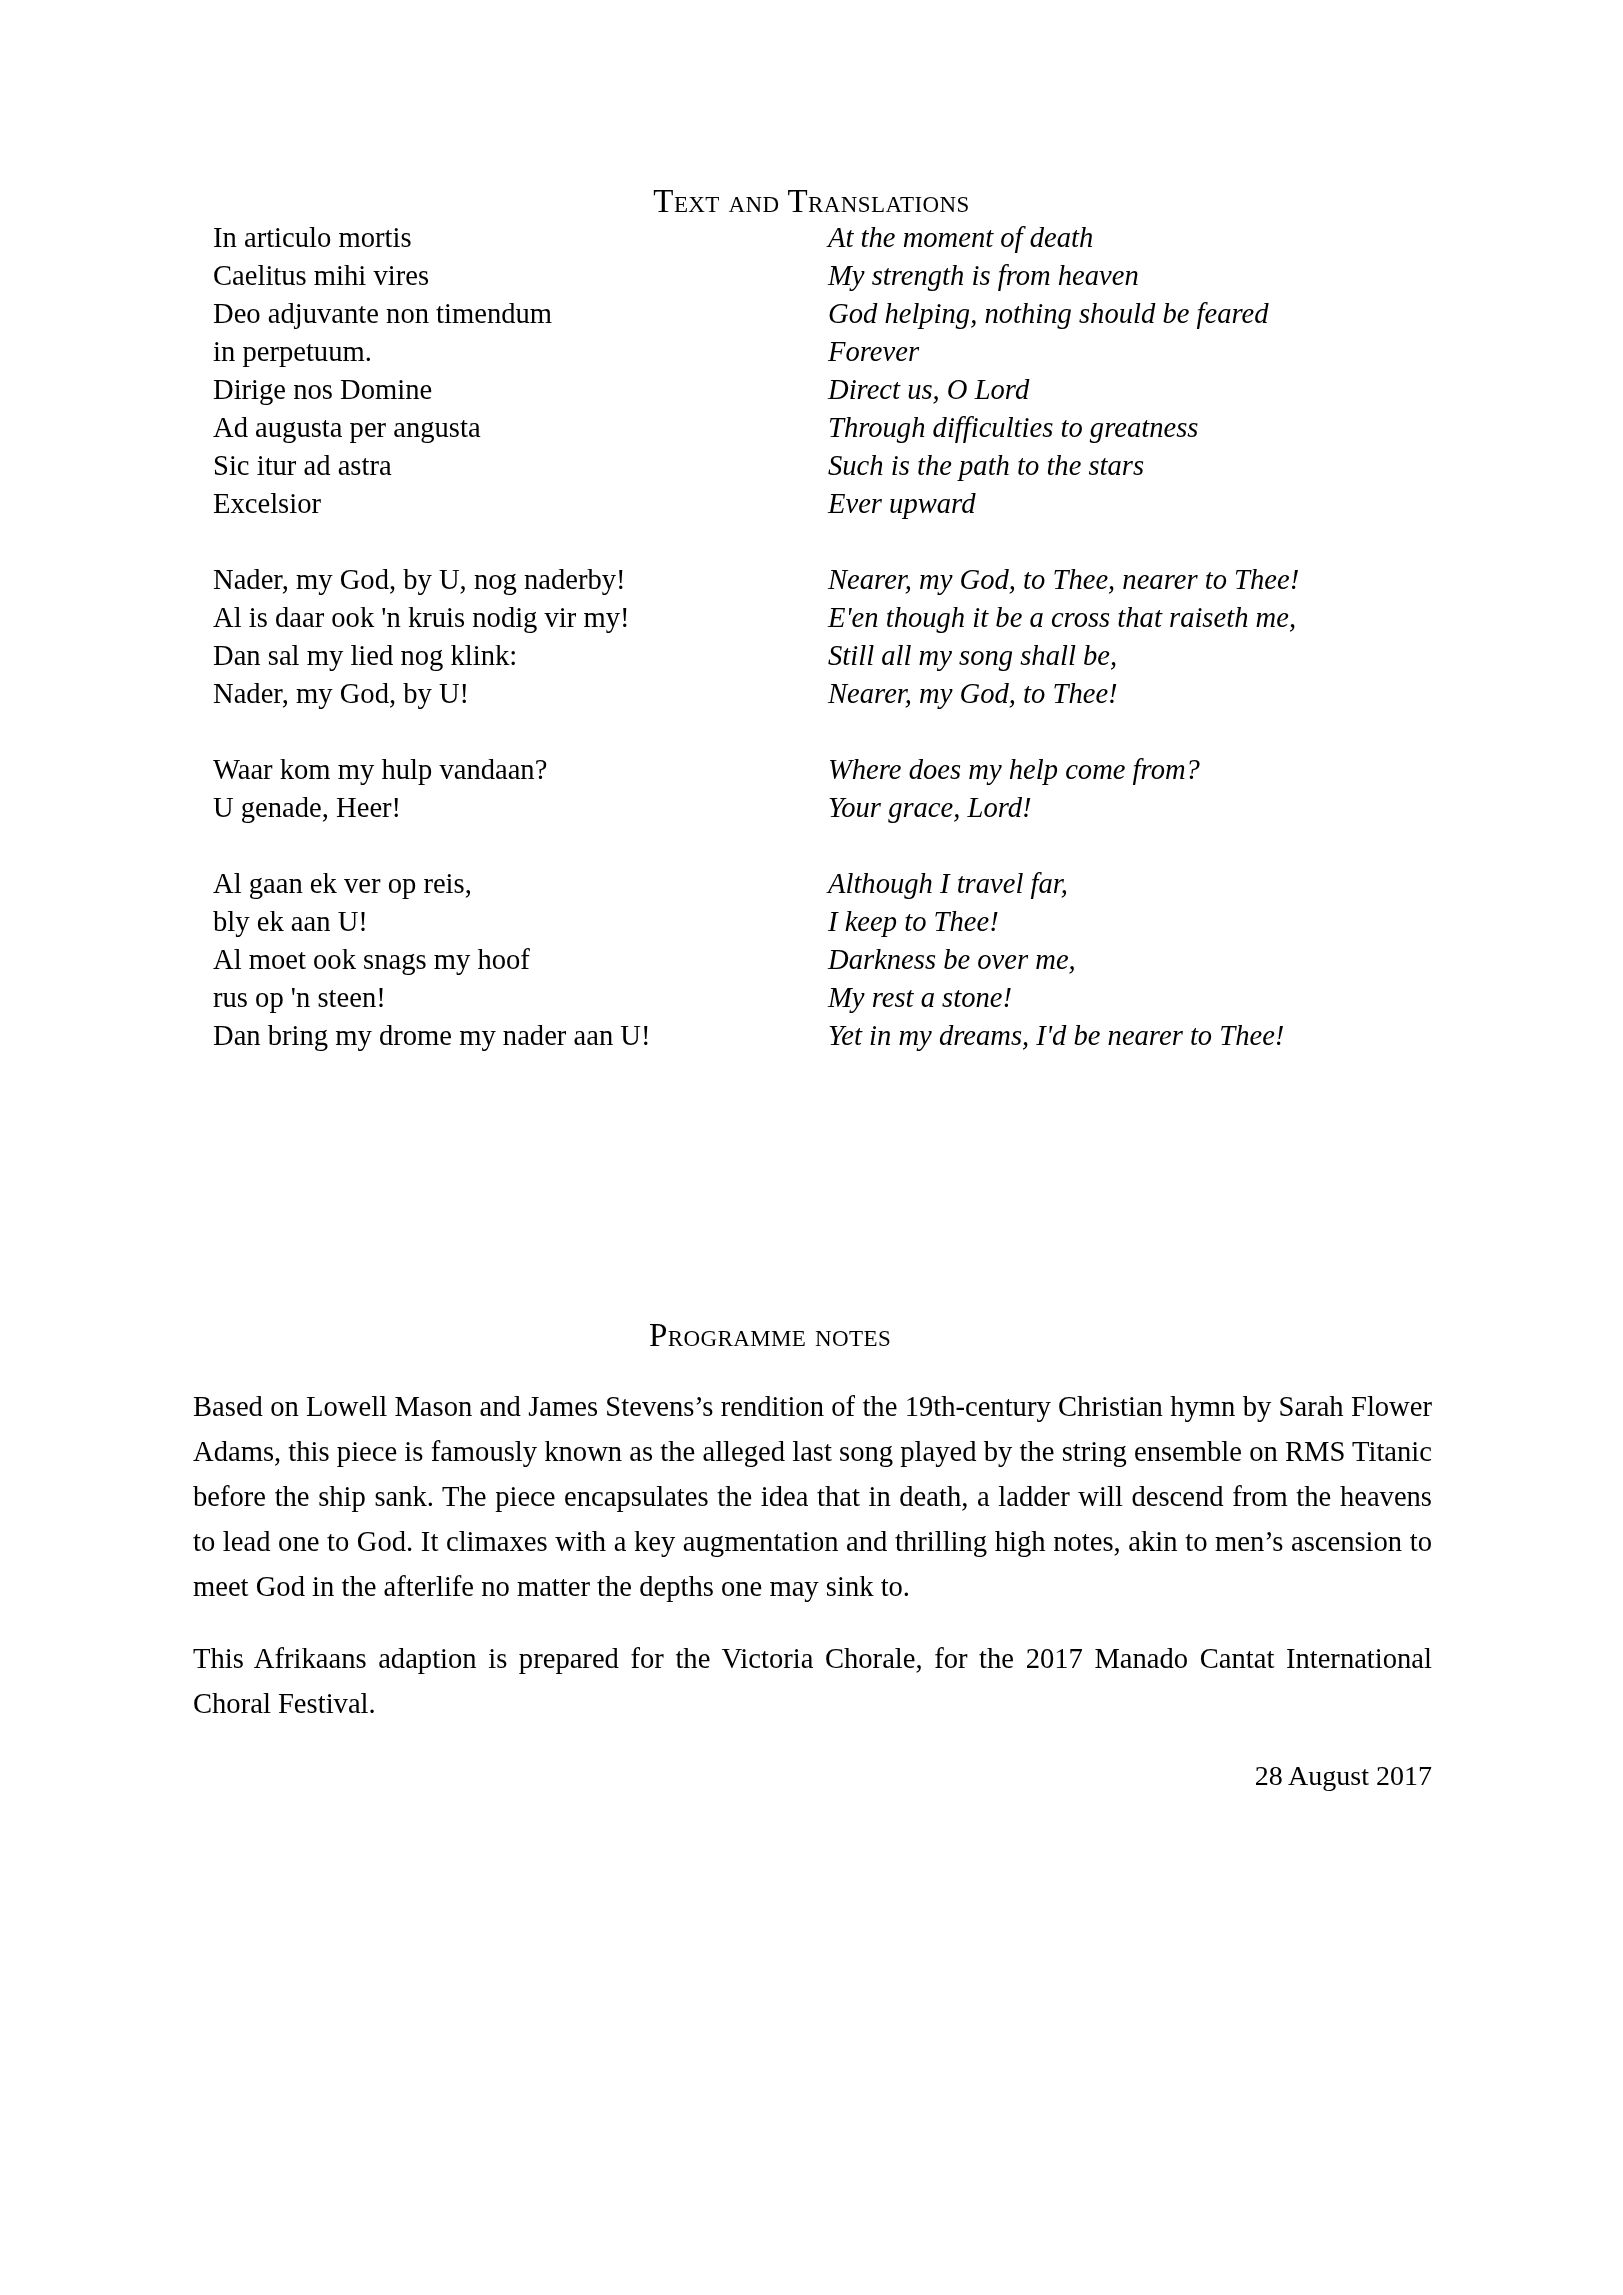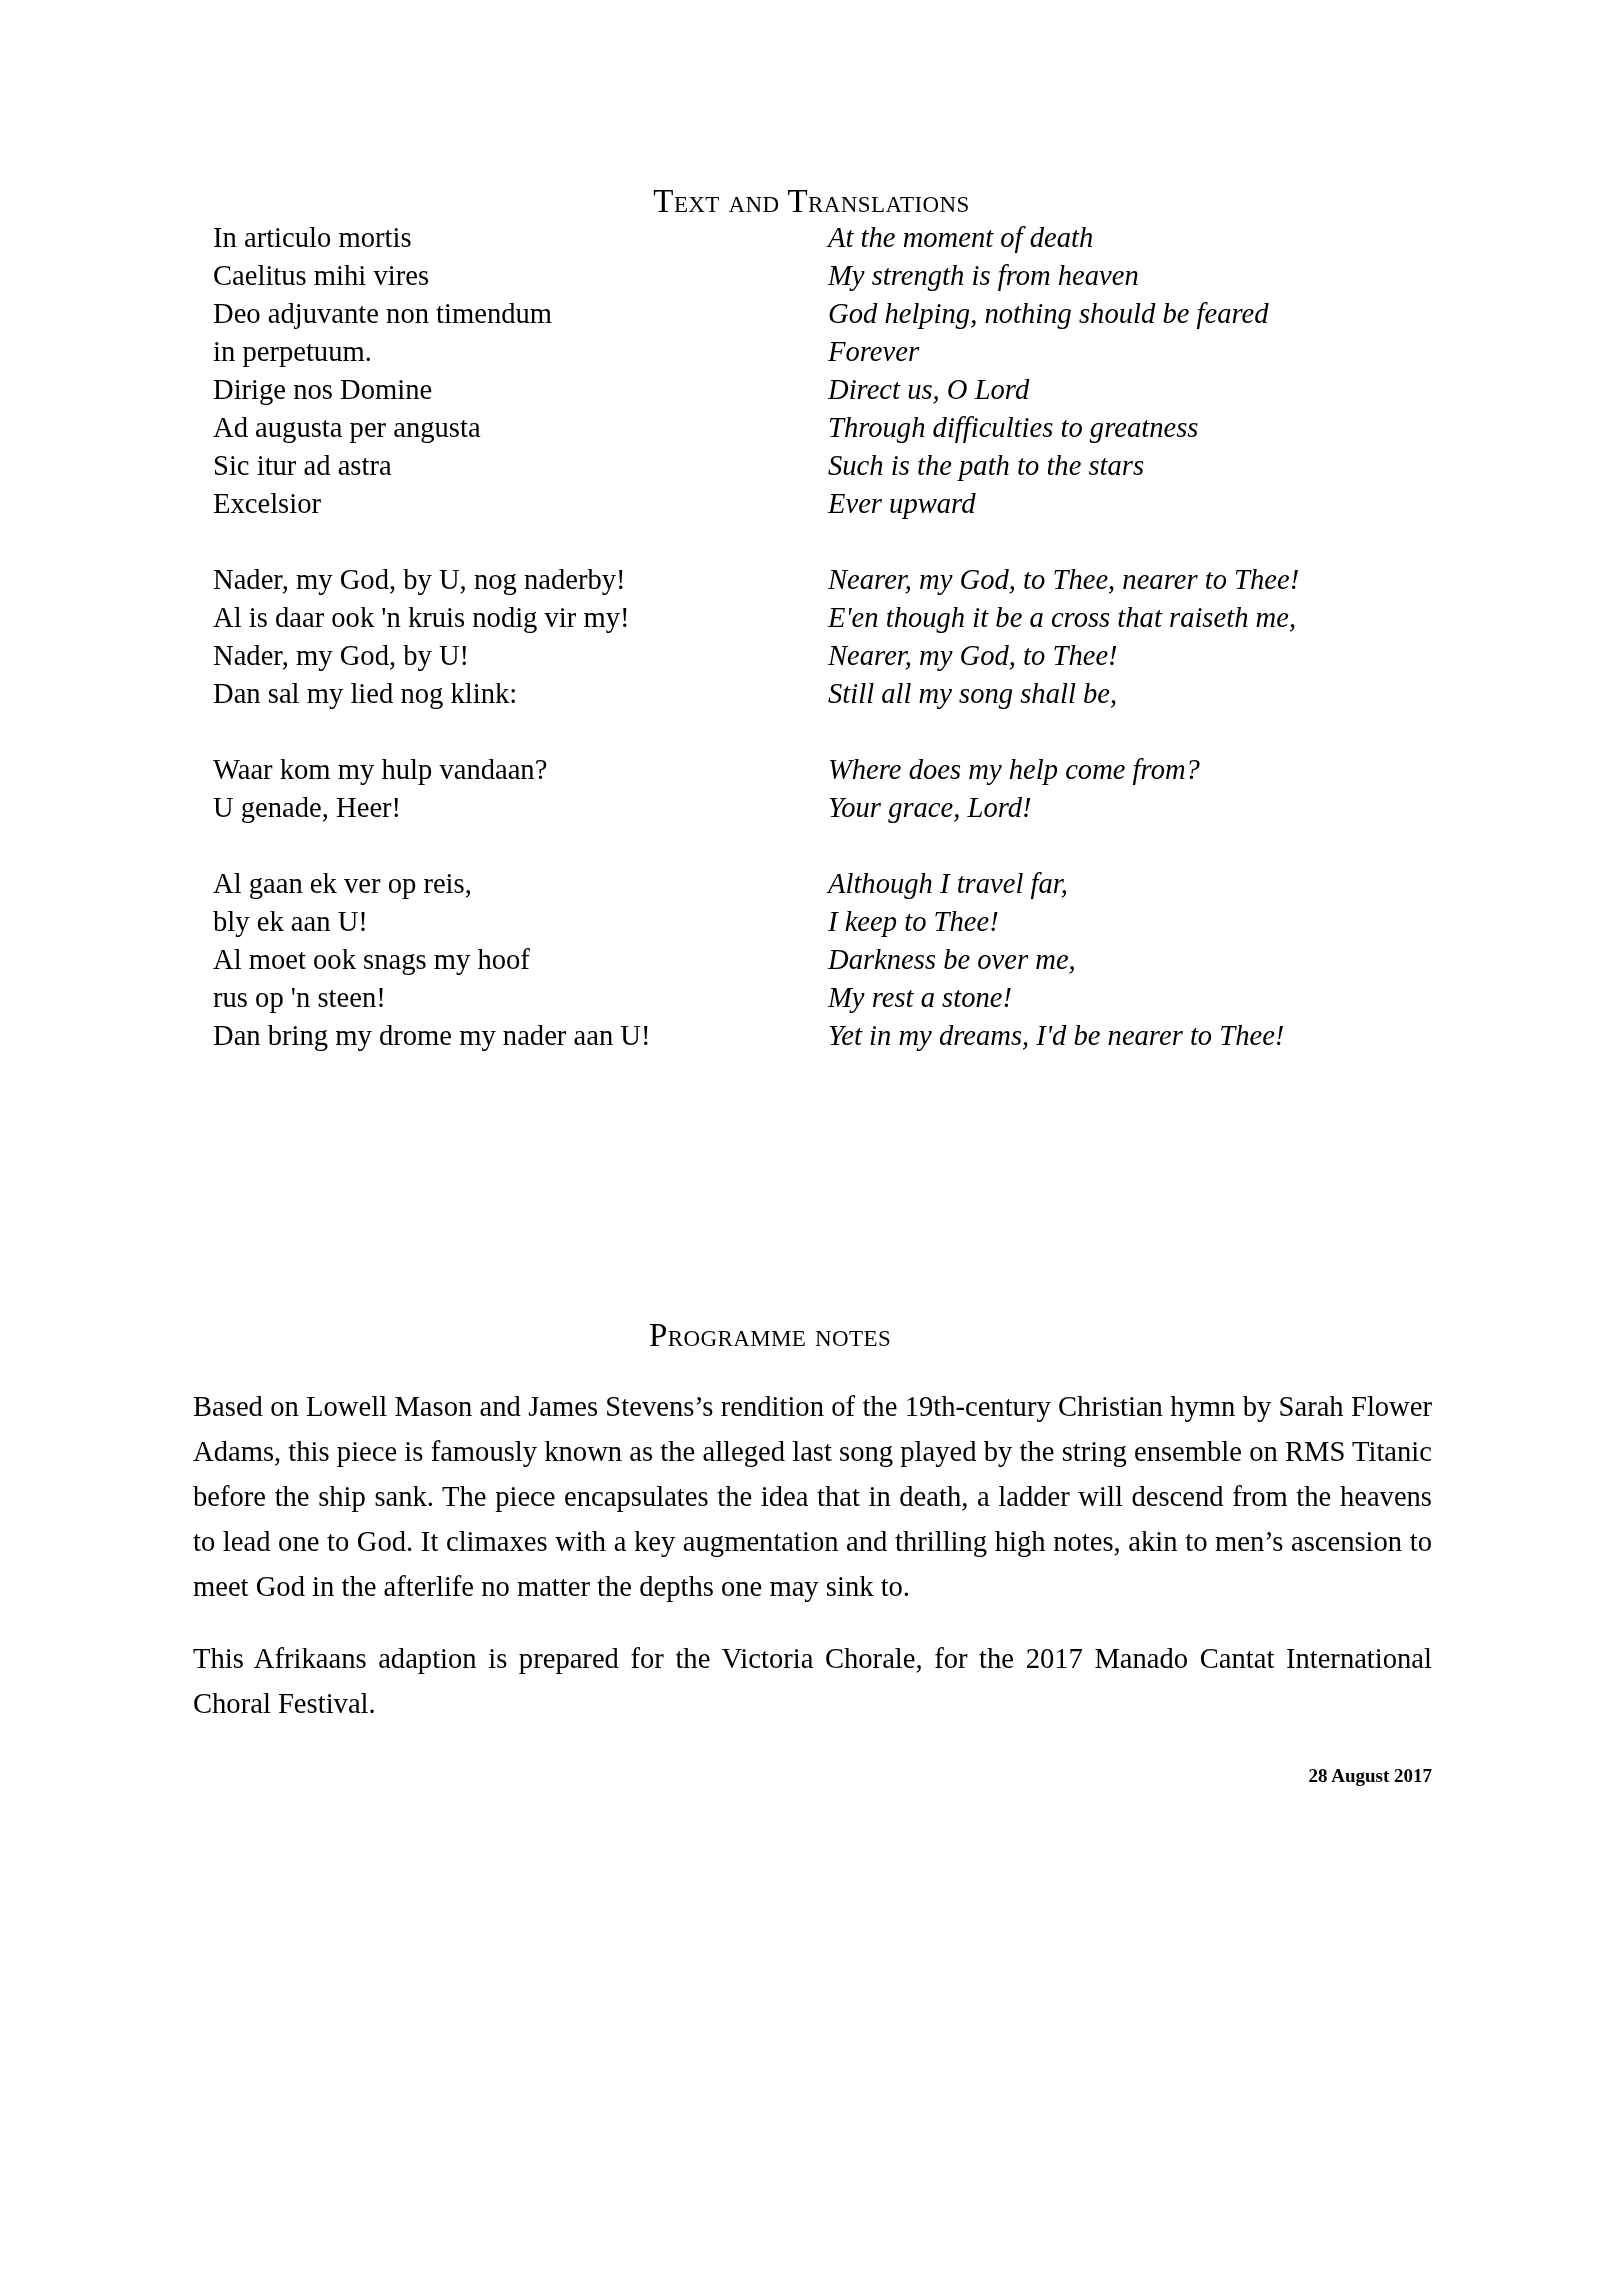--- a/index.html
+++ b/index.html
@@ -93,24 +93,23 @@
     font-size: 28.6px;
     line-height: 45px;
     text-align: justify;
     text-justify: inter-word;
     hyphens: none;
   }
   .notes-paragraph:last-of-type { margin-bottom: 0; }
 
   .notes-date {
     margin: 14.5px 0 0 0;
-    font-size: 19px;
+    font-size: 28px;
     line-height: 45px;
     text-align: right;
-    font-weight: bold;
   }
 </style>
 </head>
 <body>
 
 <div class="page">
 
   <section id="text-translations">
     <h1 class="section-heading">Text and Translations</h1>
 
@@ -153,26 +152,26 @@
         <div class="stanza-block">
           <div class="lyric-row">
             <div class="lyric-cell col-left">Nader, my God, by U, nog naderby!</div>
             <div class="lyric-cell col-right">Nearer, my God, to Thee, nearer to Thee!</div>
           </div>
           <div class="lyric-row">
             <div class="lyric-cell col-left">Al is daar ook 'n kruis nodig vir my!</div>
             <div class="lyric-cell col-right">E'en though it be a cross that raiseth me,</div>
           </div>
           <div class="lyric-row">
+            <div class="lyric-cell col-left">Dan sal my lied nog klink:</div>
+            <div class="lyric-cell col-right">Still all my song shall be,</div>
+          </div>
+          <div class="lyric-row">
             <div class="lyric-cell col-left">Nader, my God, by U!</div>
             <div class="lyric-cell col-right">Nearer, my God, to Thee!</div>
-          </div>
-          <div class="lyric-row">
-            <div class="lyric-cell col-left">Dan sal my lied nog klink:</div>
-            <div class="lyric-cell col-right">Still all my song shall be,</div>
           </div>
         </div>
         <div class="stanza-gap"></div>
         <div class="stanza-block">
           <div class="lyric-row">
             <div class="lyric-cell col-left">Waar kom my hulp vandaan?</div>
             <div class="lyric-cell col-right">Where does my help come from?</div>
           </div>
           <div class="lyric-row">
             <div class="lyric-cell col-left">U genade, Heer!</div>

